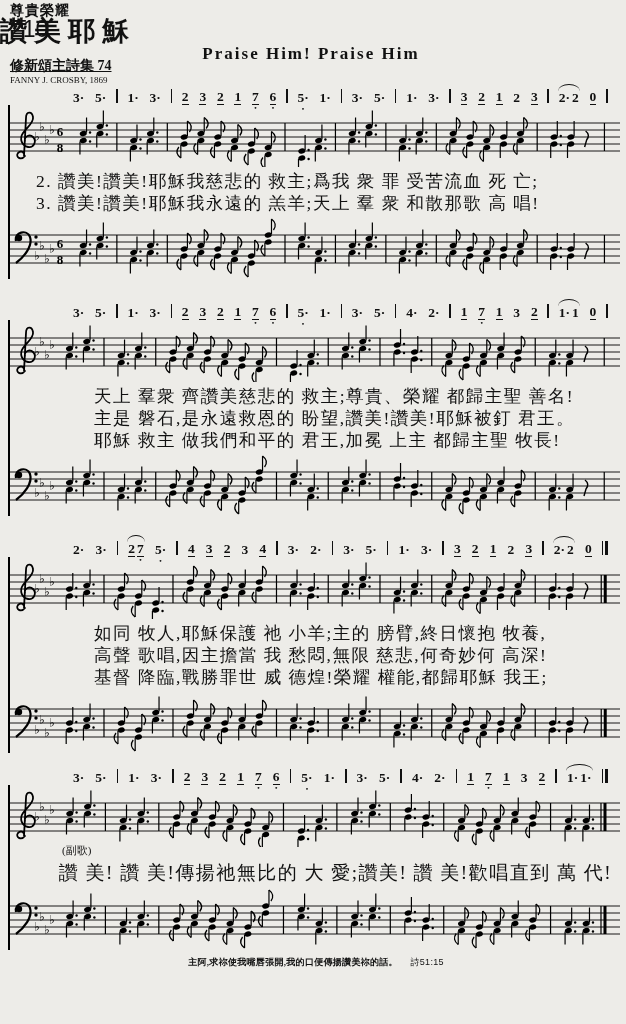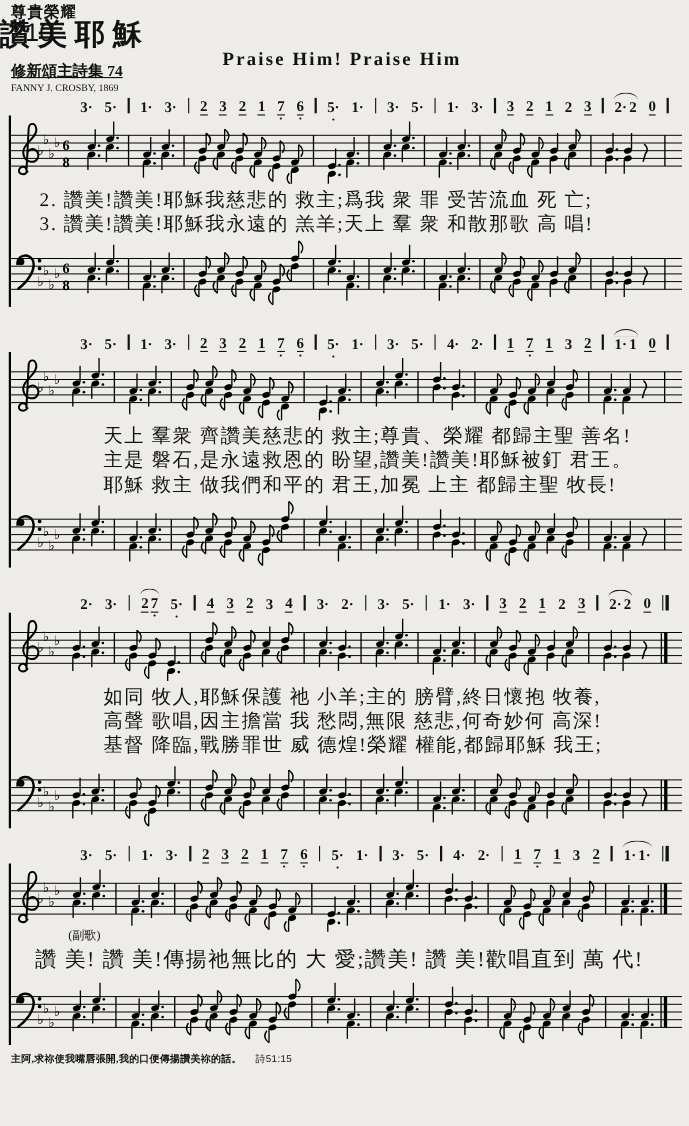--- a/index.html
+++ b/index.html
@@ -46,24 +46,24 @@
   .jp-n.low::after { content:'•'; position:absolute; left:50%; transform:translateX(-50%); bottom:-8px; font-size:7px; }
   .jp-bar { width:1.5px; height:14px; background:#111; align-self:center; }
   .jp-dbar { width:6px; height:14px; border-left:1.5px solid #111; border-right:3.5px solid #111; align-self:center; }
 
   .system-body { border-left:2.5px solid #000; }
   svg.staff { display:block; }
 
   .lyrics { padding:3px 2px 3px 26px; font-size:17.5px; line-height:22px; letter-spacing:1.5px; white-space:nowrap; }
   .lyrics.indent { padding-left:84px; }
   .refrain-label { font-size:11px; padding-left:52px; margin-top:-4px; }
-  .lyrics.refrain { text-align:left; font-size:19px; padding-left:22px; line-height:24px; }
+  .lyrics.refrain { text-align:right; font-size:19px; padding-left:10px; line-height:24px; }
 
   
-  .footer { margin:6px 0 0 10px; font-size:9px; font-weight:bold; letter-spacing:0.3px; }
+  .footer { margin:6px 0 0 10px; font-size:9px; font-weight:bold; letter-spacing:0.3px;text-align:center; }
   .footer .ref { margin-left:10px; font-family:"Liberation Sans", sans-serif; font-weight:normal; }
 </style>
 </head>
 <body>
 
 <div class="page">
 
   <div class="header">
     <div class="category">尊貴榮耀</div>
     <div class="hymn-number">210</div>

